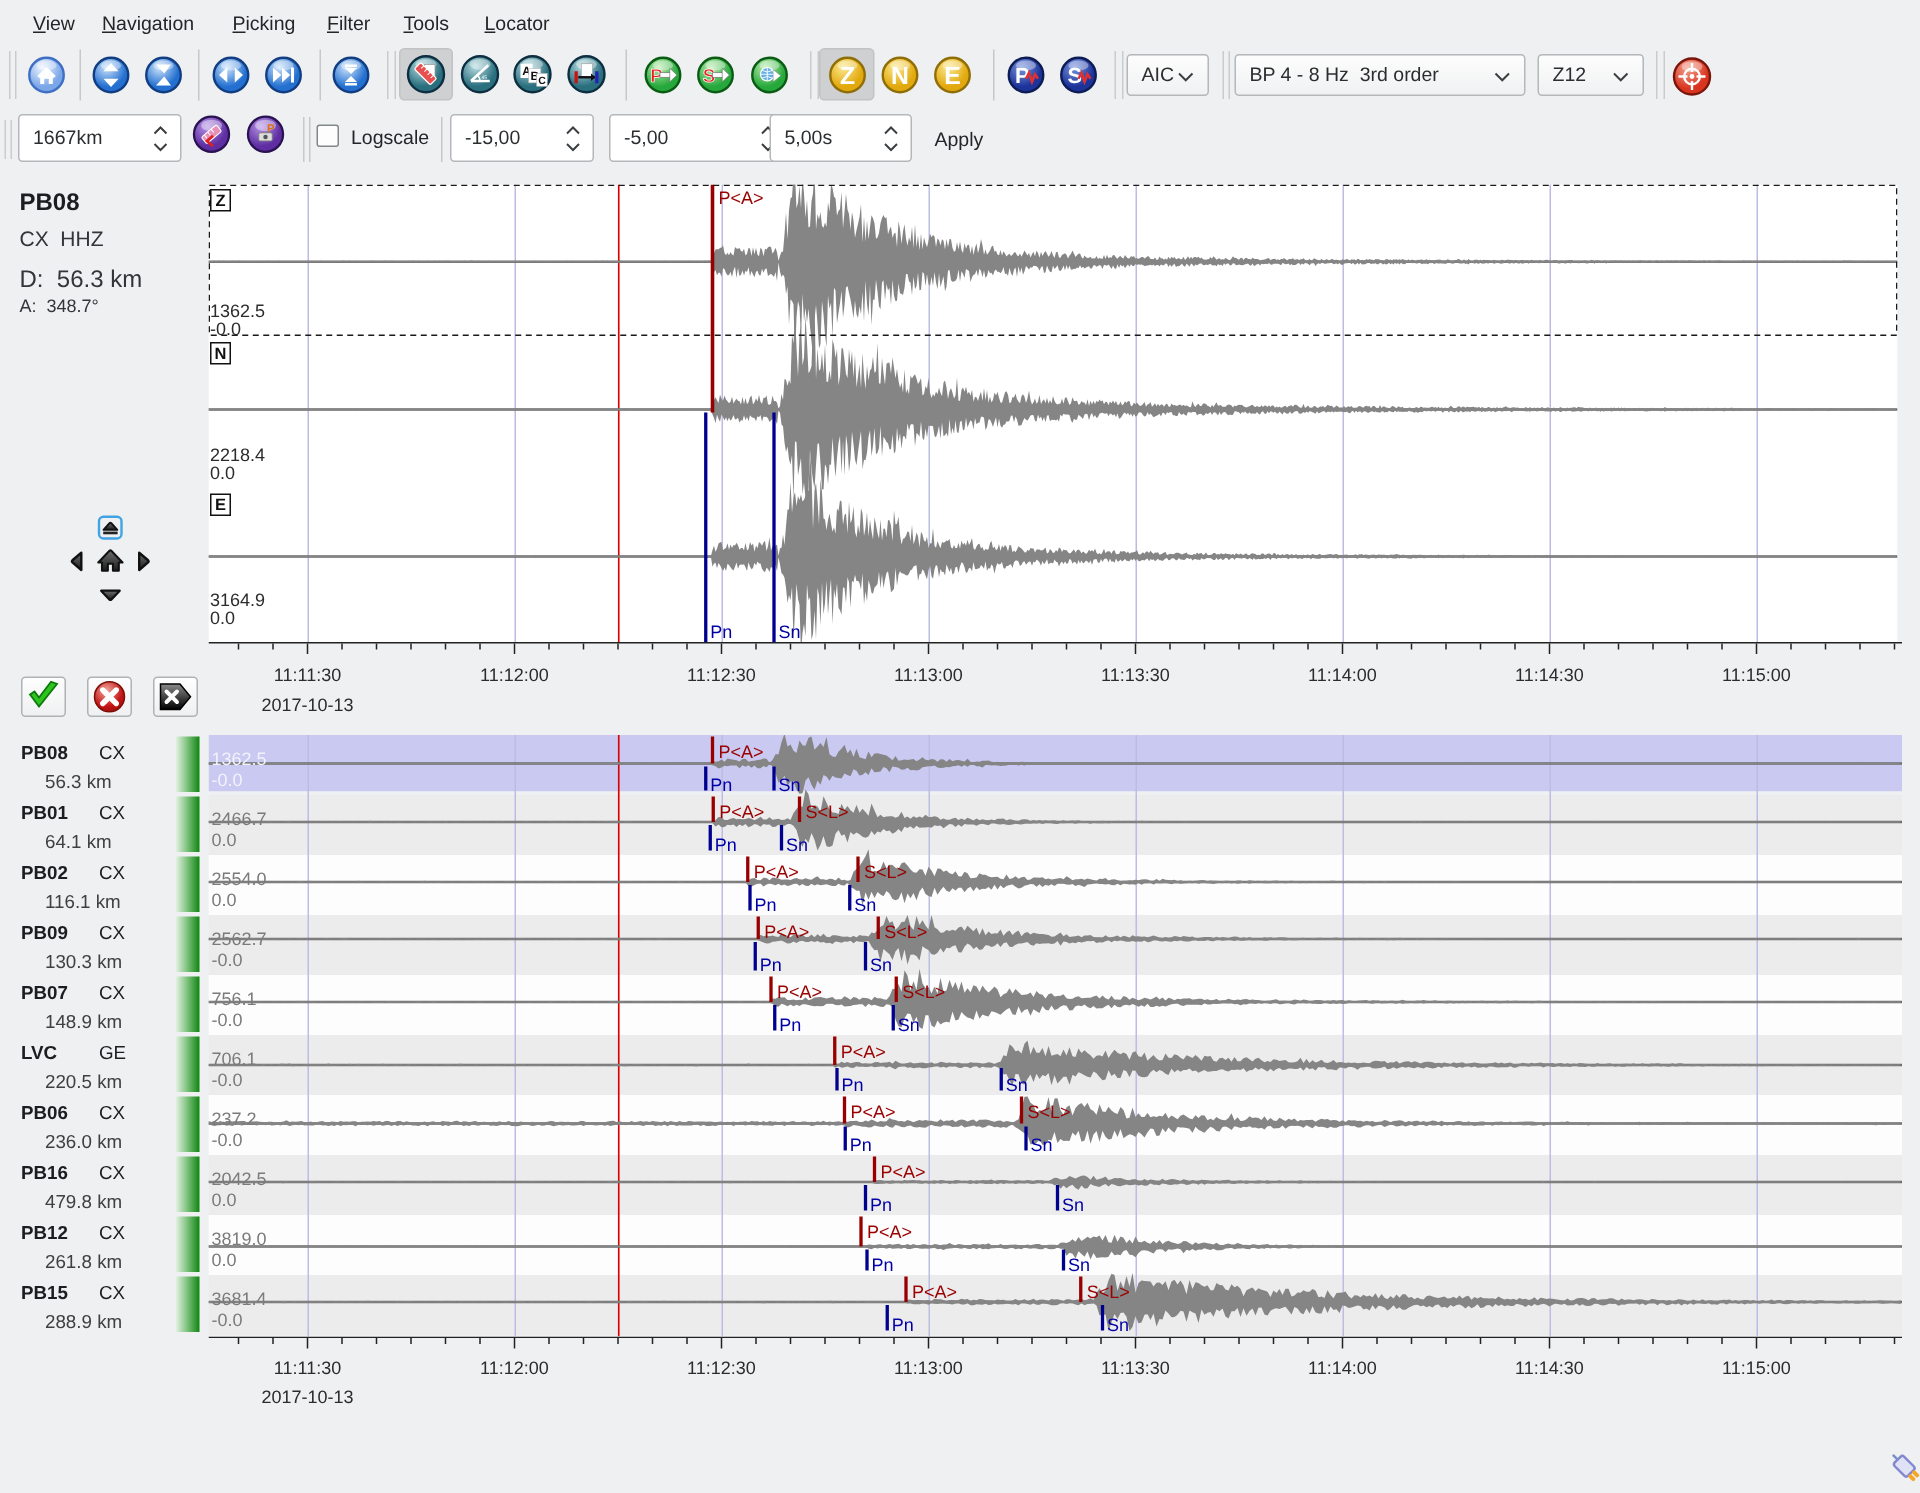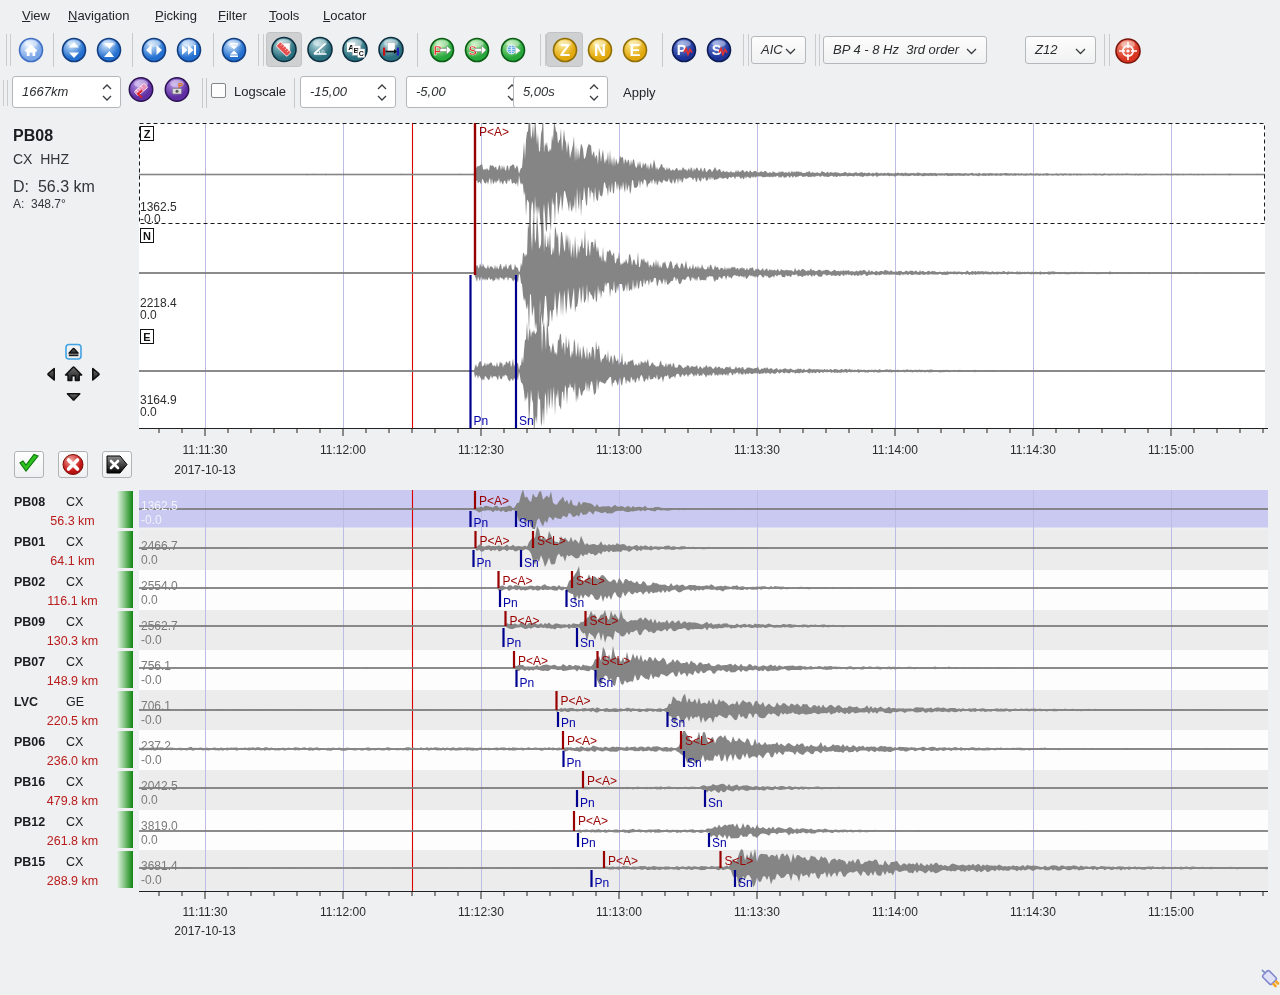--- a/index.html
+++ b/index.html
@@ -2,37 +2,37 @@
 <html><head><meta charset="utf-8"><style>
 
 * { margin:0; padding:0; box-sizing:border-box; }
 html,body { width:1280px; height:995px; overflow:hidden; }
 body { background:#eff0f1; font-family:"Liberation Sans",sans-serif; position:relative; }
 .menubar { position:absolute; left:0; top:0; width:1280px; height:30px; display:flex; align-items:center;
   font-size:13px; color:#232629; }
 .menubar span { padding:0 10px; }
 .menubar span:first-child { padding-left:11px; }
 .combo, .spin { position:absolute; height:28px; border:1px solid #b4b8ba; border-radius:3px;
-  background:linear-gradient(#fdfdfd,#f0f1f2); font-size:13px; color:#2b2e30; line-height:26px; padding-left:9px;font-style:italic; }
+  background:linear-gradient(#fdfdfd,#f0f1f2); font-size:13px; color:#2b2e30; line-height:26px; padding-left:9px; }
 .spin { height:32px; line-height:30px; background:#fff; }
 .cblabel { position:absolute; font-size:13px; color:#232629; }
 .checkbox { position:absolute; width:15px; height:15px; border:1px solid #82878a; border-radius:2px; background:#fdfdfd; }
 .compbox { position:absolute; width:14px; height:15px; border:1px solid #111; background:#fff; font-size:11px;
   font-weight:bold; text-align:center; line-height:14px; color:#111; }
 .amptop { position:absolute; font-size:12px; color:#2c2c2c; line-height:13px; }
 .axlab { position:absolute; font-size:12px; color:#2c2c2c; text-align:center; }
 .hdr1 { position:absolute; left:13px; top:127px; font-size:16px; font-weight:bold; color:#1b1e20; }
 .hdr2 { position:absolute; left:13px; top:151px; font-size:14px; color:#31363b; }
 .hdr3 { position:absolute; left:13px; top:178px; font-size:16px; color:#31363b; }
 .hdr4 { position:absolute; left:13px; top:197px; font-size:12px; color:#31363b; }
 .greenbar { position:absolute; left:117px; width:16px; height:37px;
   background:linear-gradient(90deg,#e7f3e7 0%,#8cc98c 42%,#108511 100%); }
 .stalab { position:absolute; left:14px; font-size:12.5px; color:#1b1e20; }
 .netlab { position:absolute; left:66px; font-size:12.5px; color:#1b1e20; }
-.distlab { position:absolute; left:30px; width:85px; text-align:center; font-size:12.5px; color:#b91c1c; }
+.distlab { position:absolute; left:30px; width:85px; text-align:left; font-size:12.5px; color:#404040; }
 .btn { position:absolute; width:30px; height:27px; border:1px solid #b0b3b5; border-radius:3px;
   background:linear-gradient(#fefefe,#eff0f1); }
 
 </style></head><body>
 <div class="menubar">
     <span style="position:absolute;left:11px;top:8px"><u>V</u>iew</span>
     <span style="position:absolute;left:58px;top:8px"><u>N</u>avigation</span>
     <span style="position:absolute;left:145px;top:8px"><u>P</u>icking</span>
     <span style="position:absolute;left:208px;top:8px"><u>F</u>ilter</span>
     <span style="position:absolute;left:259px;top:8px"><u>T</u>ools</span>
@@ -335,21 +335,21 @@
       <path d="M1,13 L5,17 L9,13" stroke="#3a3e41" stroke-width="1.3" fill="none"></path>
     </svg></div>
 <div class="spin" style="left:513px;top:76px;width:95px">5,00s<svg style="position:absolute;right:8px;top:6px" width="10" height="20" viewBox="0 0 10 20">
       <path d="M1,6 L5,2 L9,6" stroke="#3a3e41" stroke-width="1.3" fill="none"></path>
       <path d="M1,13 L5,17 L9,13" stroke="#3a3e41" stroke-width="1.3" fill="none"></path>
     </svg></div>
 <div class="cblabel" style="left:623px;top:85px">Apply</div>
 <div class="combo" style="left:751px;top:36px;width:55px">AIC<svg style="position:absolute;right:9px;top:11px" width="11" height="7" viewBox="0 0 11 7">
       <path d="M1,1 L5.5,5.5 L10,1" stroke="#3a3e41" stroke-width="1.3" fill="none"></path>
     </svg></div>
-<div class="combo" style="left:823px;top:36px;width:164px">BP 4 - 8 Hz&nbsp; 3rd order<svg style="position:absolute;right:9px;top:11px" width="11" height="7" viewBox="0 0 11 7">
+<div class="combo" style="left:823px;top:36px;width:194px">BP 4 - 8 Hz&nbsp; 3rd order<svg style="position:absolute;right:9px;top:11px" width="11" height="7" viewBox="0 0 11 7">
       <path d="M1,1 L5.5,5.5 L10,1" stroke="#3a3e41" stroke-width="1.3" fill="none"></path>
     </svg></div>
 <div class="combo" style="left:1025px;top:36px;width:71px">Z12<svg style="position:absolute;right:9px;top:11px" width="11" height="7" viewBox="0 0 11 7">
       <path d="M1,1 L5.5,5.5 L10,1" stroke="#3a3e41" stroke-width="1.3" fill="none"></path>
     </svg></div>
 <div class="hdr1">PB08</div>
 <div class="hdr2">CX&nbsp;&nbsp;HHZ</div>
 <div class="hdr3">D:&nbsp;&nbsp;56.3 km</div>
 <div class="hdr4">A:&nbsp;&nbsp;348.7°</div>
 <svg style="position:absolute;left:40px;top:340px" width="70" height="68" viewBox="0 0 70 68">

